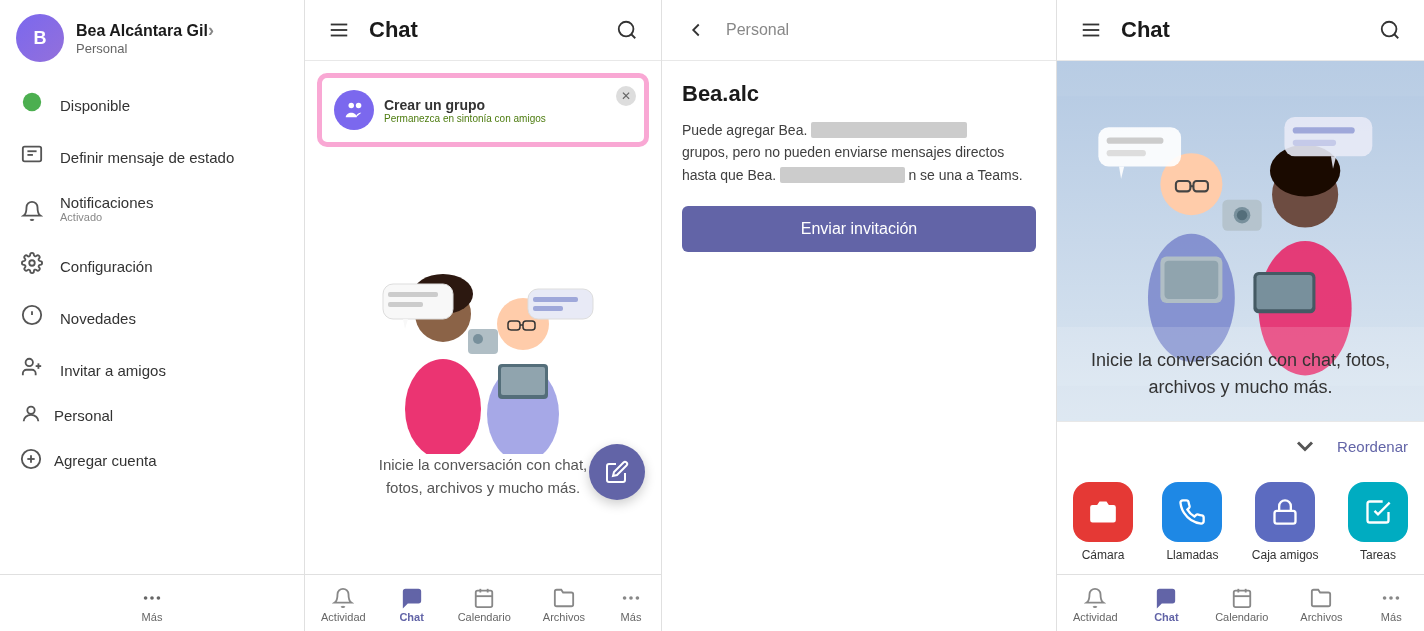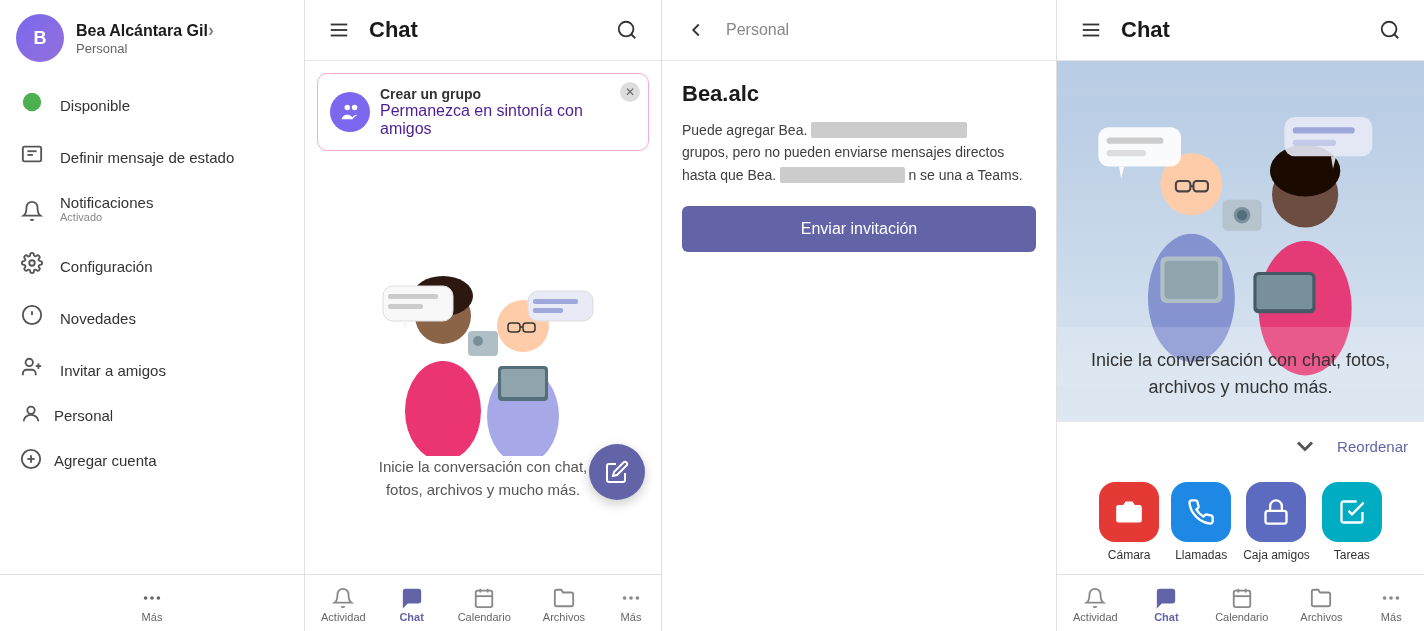--- a/index.html
+++ b/index.html
@@ -159,21 +159,21 @@
       align-items: center;
       justify-content: center;
       cursor: pointer;
       background: none;
       border: none;
     }
 
     .create-group-banner {
       margin: 12px;
       background: #fff;
-      border: 1px solid #f9a8d4;
+      border: 5px solid #f9a8d4;
       border-radius: 10px;
       padding: 12px;
       display: flex;
       align-items: center;
       gap: 10px;
       position: relative;
     }
 
     .banner-icon {
       width: 40px;
@@ -188,22 +188,22 @@
       flex-shrink: 0;
     }
 
     .banner-text-title {
       font-size: 14px;
       font-weight: 600;
       color: #333;
     }
 
     .banner-text-sub {
-      font-size: 16px;
-      color: #4c1d95;
+      font-size: 10px;
+      color: #4d7c0f;
     }
 
     .banner-close {
       position: absolute;
       top: 8px;
       right: 8px;
       width: 20px;
       height: 20px;
       border-radius: 50%;
       background: #ddd;
@@ -390,21 +390,21 @@
     .reorder-text {
       font-size: 15px;
       color: #6264A7;
       cursor: pointer;
     }
 
     .quick-actions {
       display: flex;
       gap: 12px;
       padding: 12px 16px;
-      justify-content: center;
+      justify-content: space-between;
     }
 
     .quick-action-item {
       display: flex;
       flex-direction: column;
       align-items: center;
       gap: 6px;
       cursor: pointer;
     }
 

